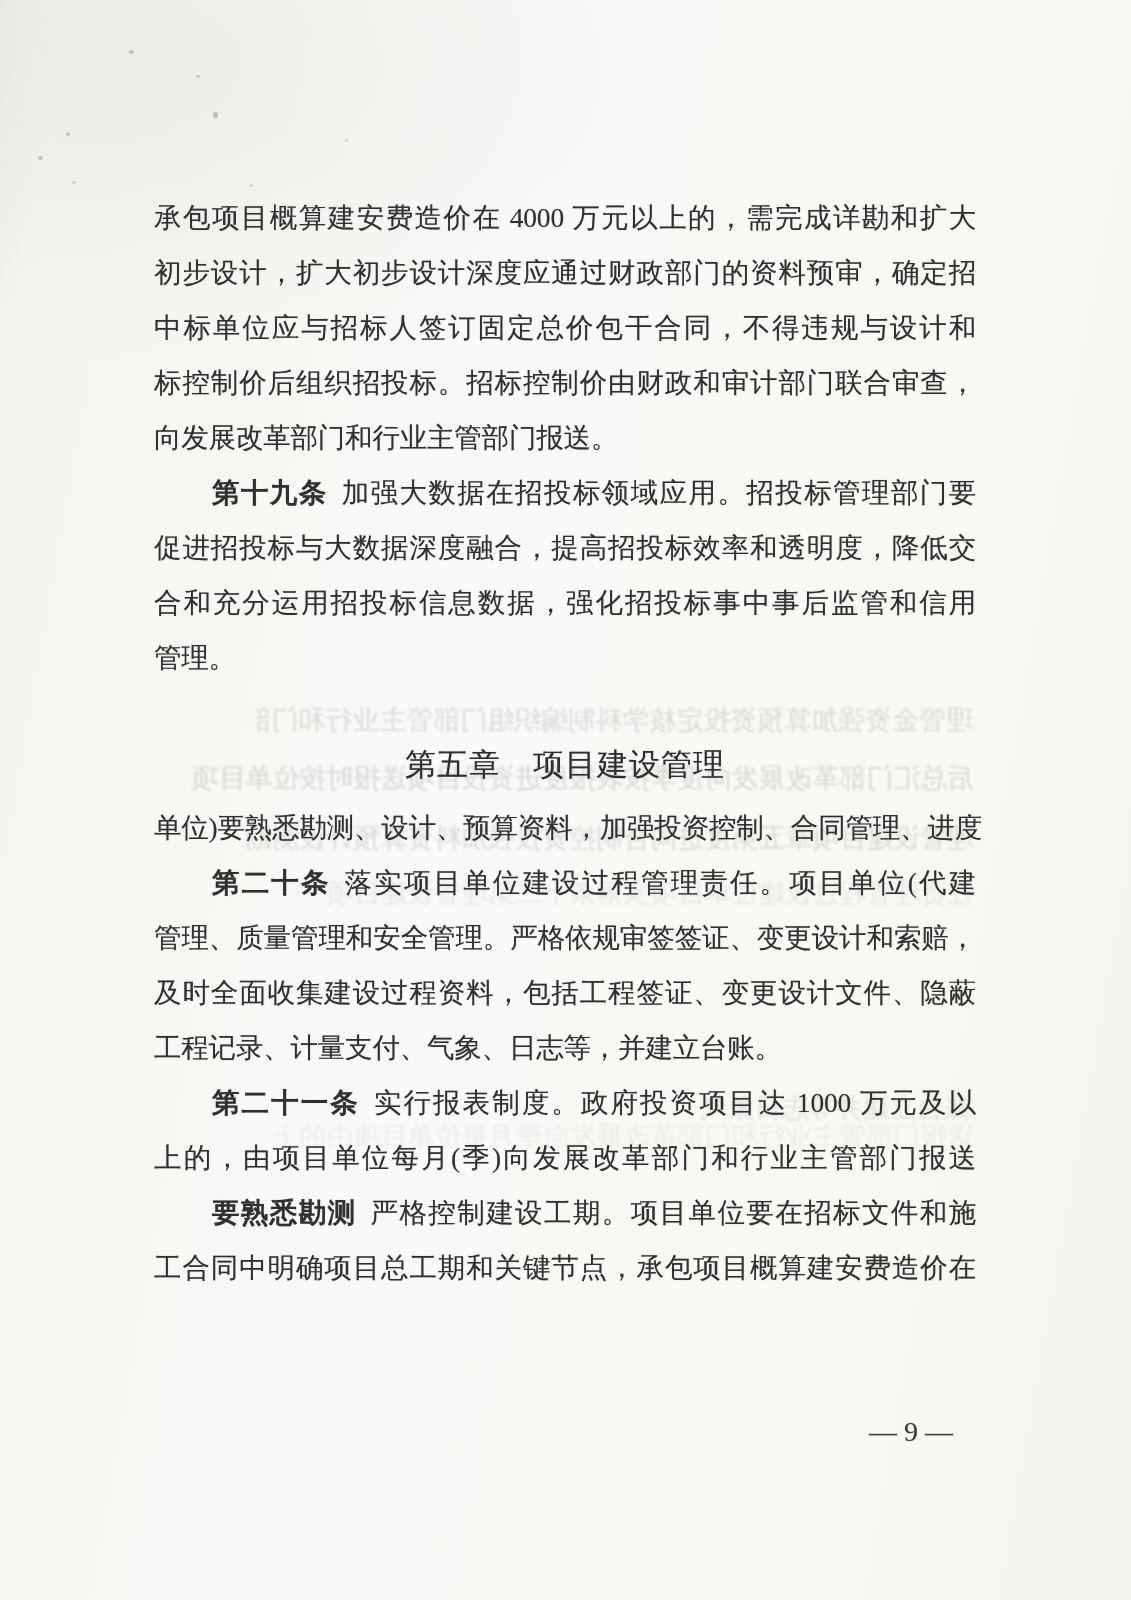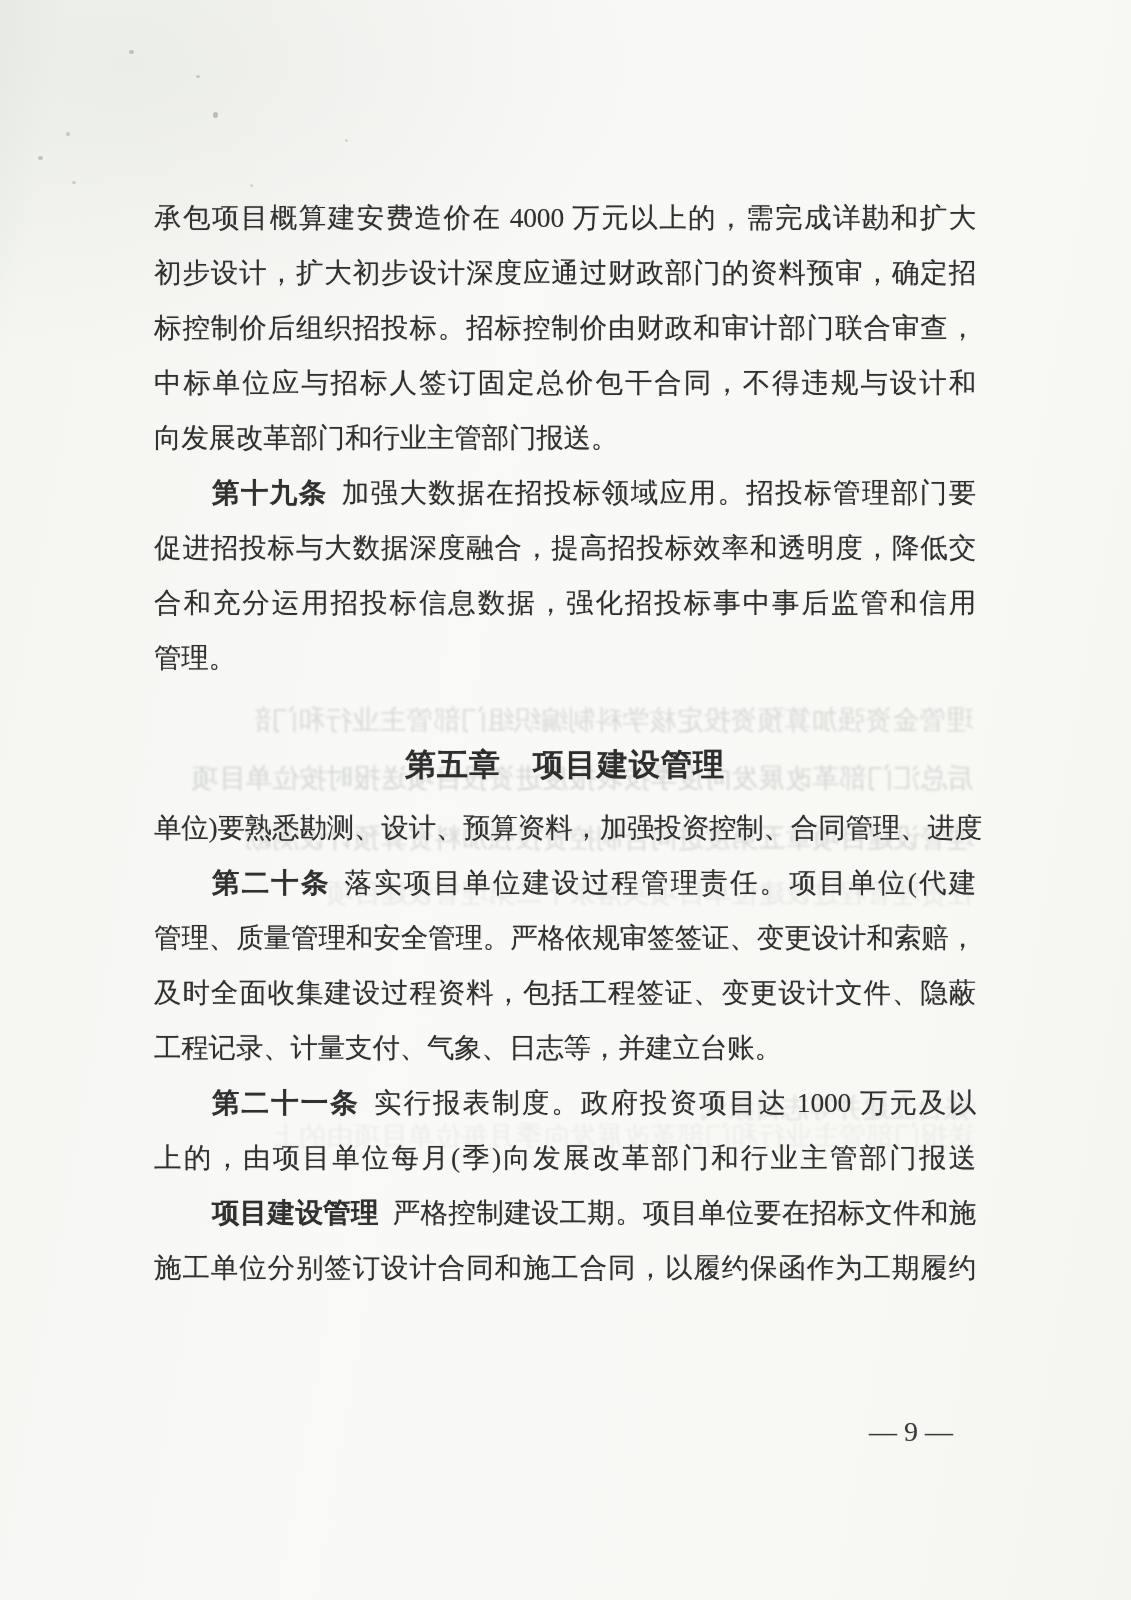--- a/index.html
+++ b/index.html
@@ -25,21 +25,21 @@
     text-justify:inter-character;
     text-shadow:0 0 1px rgba(48,48,48,.35);
   }
   .line.lastline{text-align-last:left;}
   .line.firstline{text-indent:58px;}
   .term{font-weight:700;}
   .rest{margin-left:14px;}
   .heading{
     margin:57px 0 12px 0;height:46px;line-height:46px;
     font-family:"Liberation Sans","DejaVu Sans",sans-serif;
-    font-weight:700;font-size:31px;color:#2e2e2e;
+    font-weight:400;font-size:31px;color:#2e2e2e;
     text-align:center;text-align-last:center;letter-spacing:1px;
     text-shadow:0 0 1px rgba(46,46,46,.4);
   }
   .page-number{
     position:absolute;top:1412px;left:806px;width:210px;z-index:2;
     font-size:28px;line-height:40px;text-align:center;color:#3a3a3a;
     text-shadow:0 0 1px rgba(58,58,58,.35);
   }
   .ghost{
     position:absolute;z-index:1;
@@ -69,22 +69,22 @@
   <div class="speck" style="left:38px;top:156px;width:5px;height:4px;opacity:.45"></div>
   <div class="speck" style="left:72px;top:181px;width:4px;height:3px;opacity:.35"></div>
   <div class="speck" style="left:345px;top:139px;width:3px;height:3px;opacity:.3"></div>
   <div class="speck" style="left:250px;top:184px;width:3px;height:3px;opacity:.3"></div>
 
   <main class="content">
 
     <section class="para">
       <div class="line">承包项目概算建安费造价在 4000 万元以上的，需完成详勘和扩大</div>
       <div class="line">初步设计，扩大初步设计深度应通过财政部门的资料预审，确定招</div>
+      <div class="line">中标单位应与招标人签订固定总价包干合同，不得违规与设计和</div>
       <div class="line">标控制价后组织招投标。招标控制价由财政和审计部门联合审查，</div>
-      <div class="line">中标单位应与招标人签订固定总价包干合同，不得违规与设计和</div>
       <div class="line lastline">向发展改革部门和行业主管部门报送。</div>
     </section>
 
     <section class="para">
       <div class="line firstline">
         <span class="term">第十九条</span><span class="rest">加强大数据在招投标领域应用。招投标管理部门要</span>
       </div>
       <div class="line">促进招投标与大数据深度融合，提高招投标效率和透明度，降低交</div>
       <div class="line">合和充分运用招投标信息数据，强化招投标事中事后监管和信用</div>
       <div class="line lastline">管理。</div>
@@ -104,22 +104,22 @@
 
     <section class="para">
       <div class="line firstline">
         <span class="term">第二十一条</span><span class="rest">实行报表制度。政府投资项目达 1000 万元及以</span>
       </div>
       <div class="line">上的，由项目单位每月(季)向发展改革部门和行业主管部门报送</div>
     </section>
 
     <section class="para">
       <div class="line firstline">
-        <span class="term">项目建设管理</span><span class="rest">严格控制建设工期。项目单位要在招标文件和施</span>
+        <span class="term">要熟悉勘测</span><span class="rest">严格控制建设工期。项目单位要在招标文件和施</span>
       </div>
-      <div class="line">施工单位分别签订设计合同和施工合同，以履约保函作为工期履约</div>
+      <div class="line">工合同中明确项目总工期和关键节点，承包项目概算建安费造价在</div>
     </section>
 
   </main>
 
   <div class="page-number">— 9 —</div>
 
 </div>
 
 </body></html>

